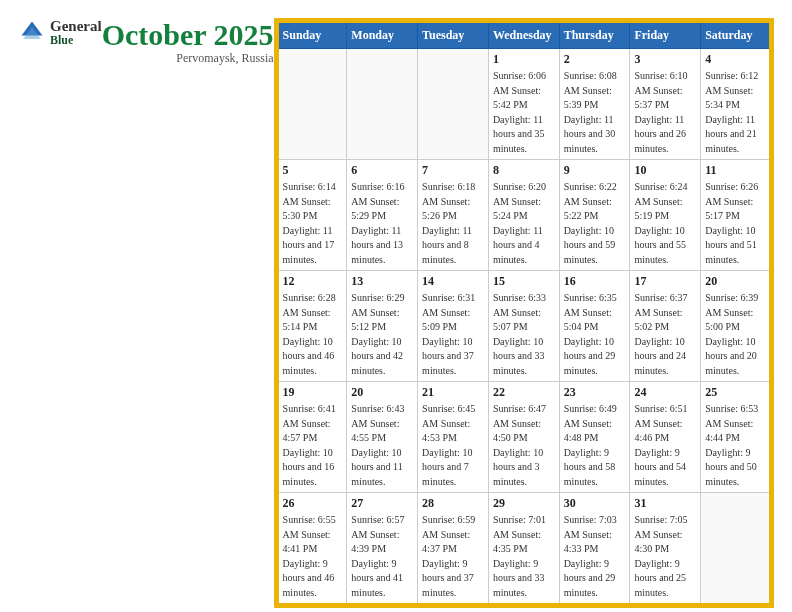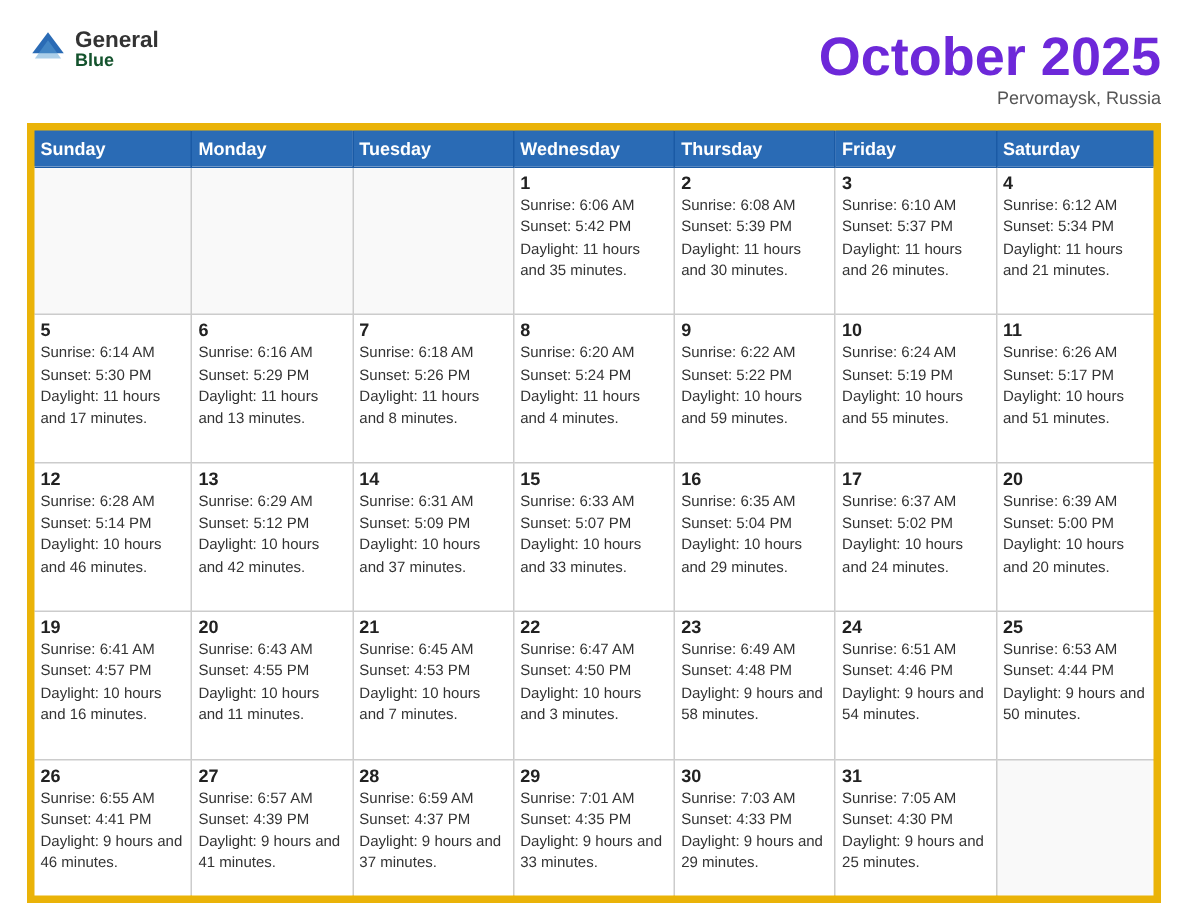--- a/index.html
+++ b/index.html
@@ -8,21 +8,22 @@
       height: 612px;
       font-family: Arial, sans-serif;
       background: #fff;
       overflow: hidden;
     }
     .page {
       width: 792px;
       height: 612px;
       padding: 18px 18px 10px 18px;
       display: flex;
-      flex-direction: column;
+      flex-direction: row;
+      font-family: Liberation Serif, serif;
     }
     .header {
       display: flex;
       justify-content: space-between;
       align-items: flex-start;
       margin-bottom: 10px;
     }
     .logo {
       display: flex;
       align-items: center;
@@ -44,23 +45,23 @@
       color: #14532d;
     }
     .logo-icon {
       width: 28px;
       height: 28px;
     }
     .title-area {
       text-align: right;
     }
     .month-title {
-      font-size: 36px;
-      font-weight: bold;
-      color: #6d28d9;
+      font-size: 30px;
+      font-weight: bold;
+      color: #15803d;
       line-height: 1.1;
     }
     .subtitle {
       font-size: 12px;
       color: #555;
     }
     .calendar {
       flex: 1;
       border: 5px solid #eab308;
       border-collapse: collapse;

